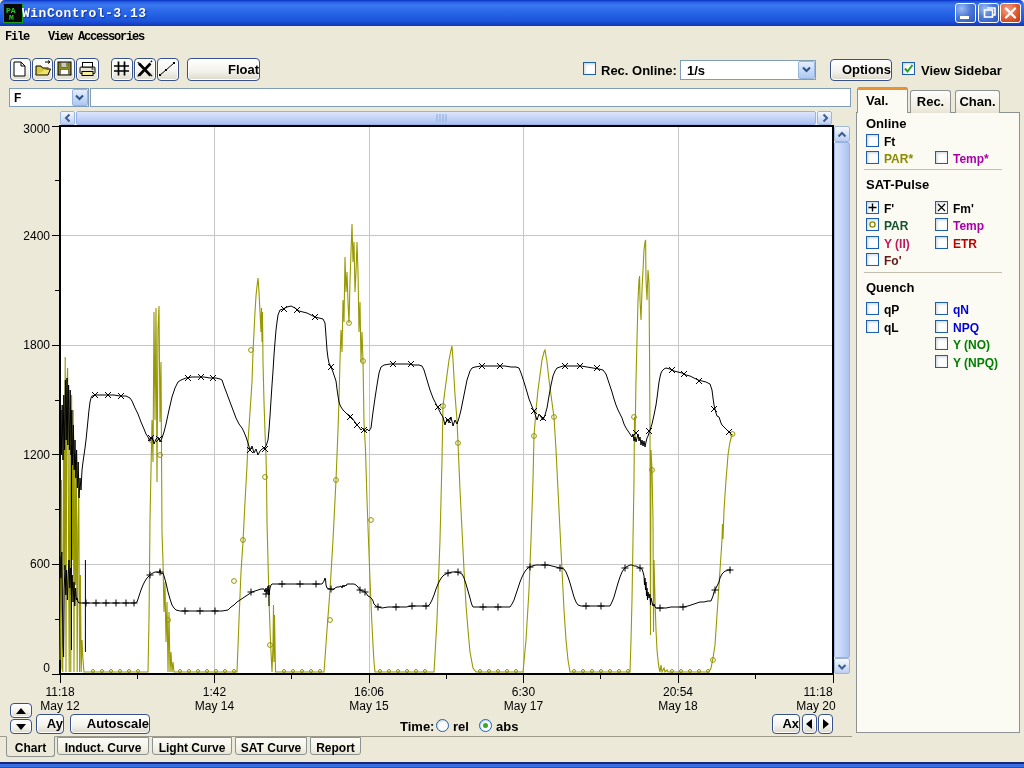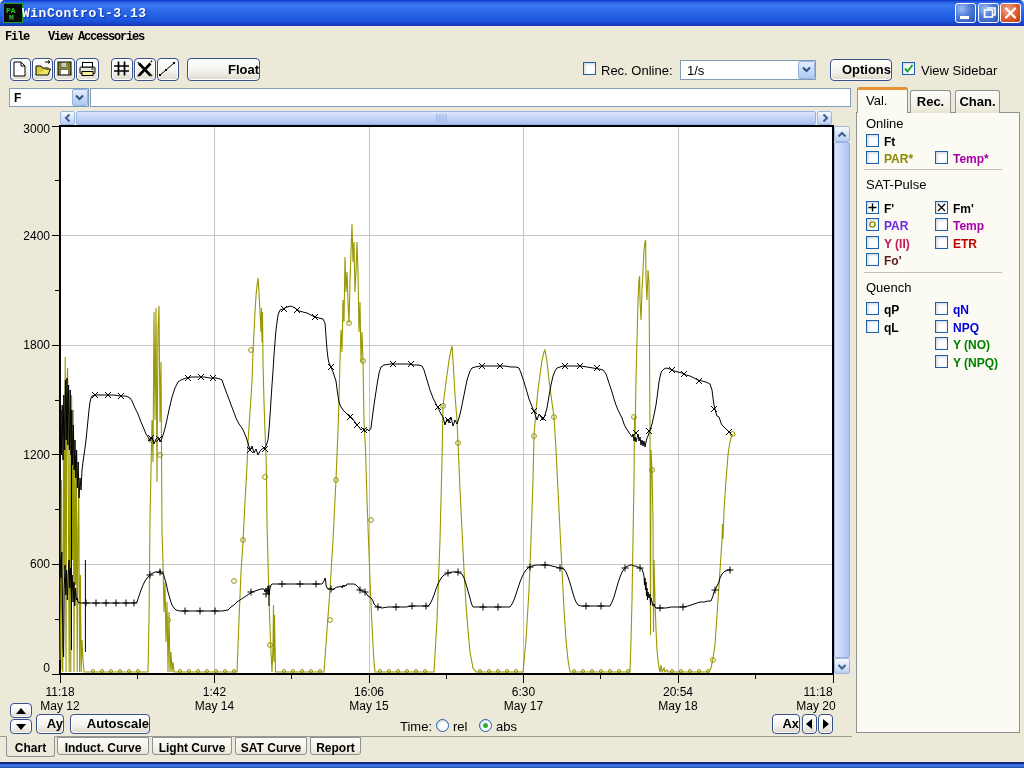--- a/index.html
+++ b/index.html
@@ -21,21 +21,21 @@
 .xpbtn{position:absolute;border:1px solid #36518C;border-radius:4px;
  background:linear-gradient(180deg,#FFFFFF 0%,#F2F1EA 60%,#DCD8C8 100%);
  box-shadow:inset 0 0 0 1px #fff;
  text-align:right;color:#000;font-weight:bold}
 .cb{position:absolute;width:13px;height:13px;border:1px solid #1D5FAB;background:#fff;
  box-shadow:inset 1px 1px 3px #C5D1DE}
 .field{position:absolute;border:1px solid #7F9DB9;background:#fff}
 .ddbtn{position:absolute;border:1px solid #96B5E0;border-radius:2px;
  background:linear-gradient(180deg,#E6EEFC 0%,#CBDCF9 45%,#AFC8F0 100%)}
 .lbl{position:absolute;font-size:12px;font-weight:bold;color:#000;white-space:pre}
-.lbl13{position:absolute;font-size:13px;font-weight:normal;color:#000;white-space:pre}
+.lbl13{position:absolute;font-size:13px;font-weight:bold;color:#000;white-space:pre}
 .sep{position:absolute;height:1px;background:#C3BFAF}
 .tabB{position:absolute;border:1px solid #8C9393;background:linear-gradient(180deg,#FDFCF9 0%,#F2F0E4 70%,#E8E4D4 100%);
  text-align:center;font-weight:bold;font-size:12px;color:#000}
 .radio{position:absolute;width:13px;height:13px;border-radius:50%;border:1px solid #1D5FAB;background:#fff;
  box-shadow:inset 1px 1px 2px #CAD5E2}
 .tri{position:absolute;width:0;height:0}
 </style></head><body>
 <div class="titlebar"></div>
 <svg class="abs" style="left:3px;top:3px" width="20" height="20">
     <rect x="0" y="0" width="20" height="20" fill="#0A0A0A"></rect>
@@ -383,21 +383,21 @@
 <div class="lbl" style="left:884px;top:202px;color:#000000">F'</div>
 <div class="cb" style="left:935px;top:201px"></div>
 <svg class="abs" style="left:935px;top:201px" width="13" height="13">
     <path d="M3 3 L10 10 M10 3 L3 10" stroke="#000" stroke-width="1.2"></path>
   </svg>
 <div class="lbl" style="left:953px;top:202px;color:#000000">Fm'</div>
 <div class="cb" style="left:866px;top:218px"></div>
 <svg class="abs" style="left:866px;top:218px" width="13" height="13">
     <circle cx="6.5" cy="6.5" r="2.6" fill="none" stroke="#8B8B00" stroke-width="1.4"></circle>
   </svg>
-<div class="lbl" style="left:884px;top:219px;color:#6d28d9">PAR</div>
+<div class="lbl" style="left:884px;top:219px;color:#14532d">PAR</div>
 <div class="cb" style="left:935px;top:218px"></div>
 <div class="lbl" style="left:953px;top:219px;color:#A800A8">Temp</div>
 <div class="cb" style="left:866px;top:236px"></div>
 <div class="lbl" style="left:884px;top:237px;color:#be185d">Y (II)</div>
 <div class="cb" style="left:935px;top:236px"></div>
 <div class="lbl" style="left:953px;top:237px;color:#C00000">ETR</div>
 <div class="cb" style="left:866px;top:253px"></div>
 <div class="lbl" style="left:884px;top:254px;color:#601818">Fo'</div>
 <div class="sep" style="left:864px;top:272px;width:138px"></div>
 <div class="lbl13" style="left:866px;top:280px">Quench</div>

